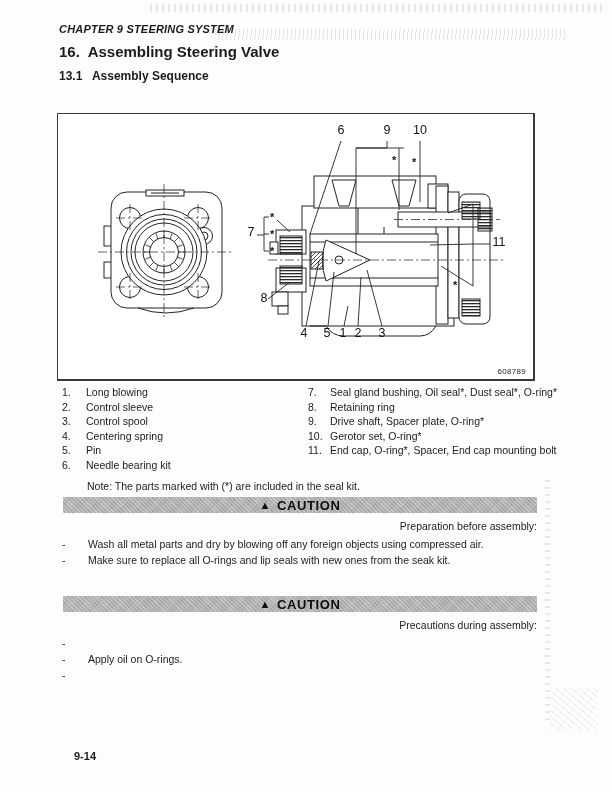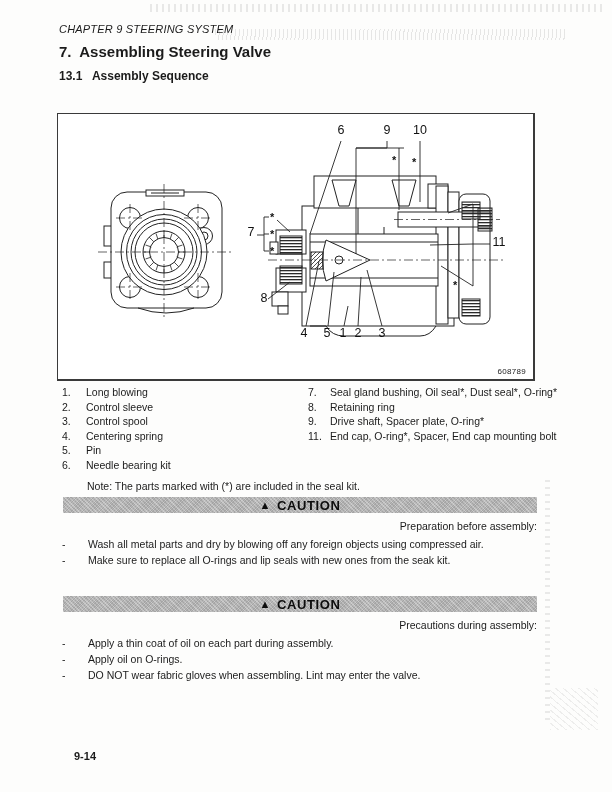--- a/index.html
+++ b/index.html
@@ -5,21 +5,21 @@
   html,body{margin:0;padding:0;}
   body{width:612px;height:792px;background:#fdfdfc;font-family:"Liberation Sans",sans-serif;color:#1b1b1b;position:relative;overflow:hidden;}
   .abs{position:absolute;}
   
   .noise{position:absolute;pointer-events:none;}
   .noise-top{left:150px;top:4px;width:456px;height:8px;background:repeating-linear-gradient(90deg,rgba(120,120,120,.45) 0 2px,transparent 2px 6px);opacity:.35;}
   .noise-chapter{left:215px;top:29px;width:350px;height:11px;background:repeating-linear-gradient(95deg,rgba(130,130,130,.5) 0 1px,transparent 1px 4px);opacity:.38;}
   .noise-right{left:545px;top:480px;width:5px;height:240px;background:repeating-linear-gradient(0deg,rgba(120,120,120,.5) 0 2px,transparent 2px 7px);opacity:.3;}
   .noise-corner{left:550px;top:688px;width:48px;height:42px;background:repeating-linear-gradient(40deg,rgba(120,120,120,.4) 0 1px,transparent 1px 5px);opacity:.3;}
 
-  .chapter-header{left:59px;top:23px;font-size:11px;font-weight:normal;font-style:italic;letter-spacing:.2px;white-space:pre;}
+  .chapter-header{left:59px;top:23px;font-size:11px;font-weight:bold;font-style:italic;letter-spacing:.2px;white-space:pre;}
   .section-title{left:59px;top:43px;font-size:15px;font-weight:bold;white-space:pre;}
   .subsection-title{left:59px;top:69px;font-size:12px;font-weight:bold;white-space:pre;}
 
   .figure-box{left:57px;top:113px;width:478px;height:268px;border:1px solid #3a3a3a;border-right-width:2px;border-bottom-width:2px;background:#fff;box-sizing:border-box;}
   .figure-box svg{position:absolute;left:0;top:0;}
   .callout{position:absolute;transform:translateX(-50%);font-size:12.5px;font-weight:500;color:#111;line-height:13px;}
   .ast{position:absolute;font-size:11px;font-weight:bold;color:#111;line-height:8px;}
   .fig-num{position:absolute;right:7px;bottom:3px;font-size:8px;color:#222;letter-spacing:.3px;padding-left:14px;}
 
   .parts-col{position:absolute;top:385px;}
@@ -44,21 +44,21 @@
 </style>
 </head>
 <body>
 
 <div class="noise noise-top"></div>
 <div class="noise noise-chapter"></div>
 <div class="noise noise-right"></div>
 <div class="noise noise-corner"></div>
 
 <div class="abs chapter-header">CHAPTER 9 STEERING SYSTEM</div>
-<div class="abs section-title">7.  Assembling Steering Valve</div>
+<div class="abs section-title">16.  Assembling Steering Valve</div>
 <div class="abs subsection-title">13.1   Assembly Sequence</div>
 
 <div class="abs figure-box">
   <svg width="476" height="264" viewBox="0 0 476 264">
     <defs>
       <pattern id="hatch" width="4" height="4" patternUnits="userSpaceOnUse">
         <path d="M0 4 L4 0" stroke="#222" stroke-width="0.8"></path>
       </pattern>
       <pattern id="ridge" width="3" height="3" patternUnits="userSpaceOnUse">
         <rect width="3" height="1.3" fill="#2a2a2a"></rect>
@@ -241,20 +241,24 @@
     <div class="part-row">
       <span class="part-num">8.</span>
       <span class="part-label">Retaining ring</span>
     </div>
 
     <div class="part-row">
       <span class="part-num">9.</span>
       <span class="part-label">Drive shaft, Spacer plate, O-ring*</span>
     </div>
 
+    <div class="part-row">
+      <span class="part-num">10.</span>
+      <span class="part-label">Gerotor set, O-ring*</span>
+    </div>
 
     <div class="part-row">
       <span class="part-num">11.</span>
       <span class="part-label">End cap, O-ring*, Spacer, End cap mounting bolt</span>
     </div>
   </div>
 
 <div class="abs note-line">Note: The parts marked with (*) are included in the seal kit.</div>
 
 <div class="abs cautions-flow">
@@ -286,30 +290,28 @@
       <div class="caution-title">
         <span class="caution-icon">▲</span>
         <span>CAUTION</span>
       </div>
     </div>
     <div class="caution-intro">Precautions during assembly:</div>
     <div>
 
         <div class="caution-item">
           <span class="caution-marker">-</span>
-          <span>Apply a thin coat of oil on each part during assembly.</span>
         </div>
 
         <div class="caution-item">
           <span class="caution-marker">-</span>
           <span>Apply oil on O-rings.</span>
         </div>
 
         <div class="caution-item">
           <span class="caution-marker">-</span>
-          <span>DO NOT wear fabric gloves when assembling. Lint may enter the valve.</span>
         </div>
       </div>
   </div>
 
 </div>
 
 <div class="abs page-number">9-14</div>
 
 </body></html>

